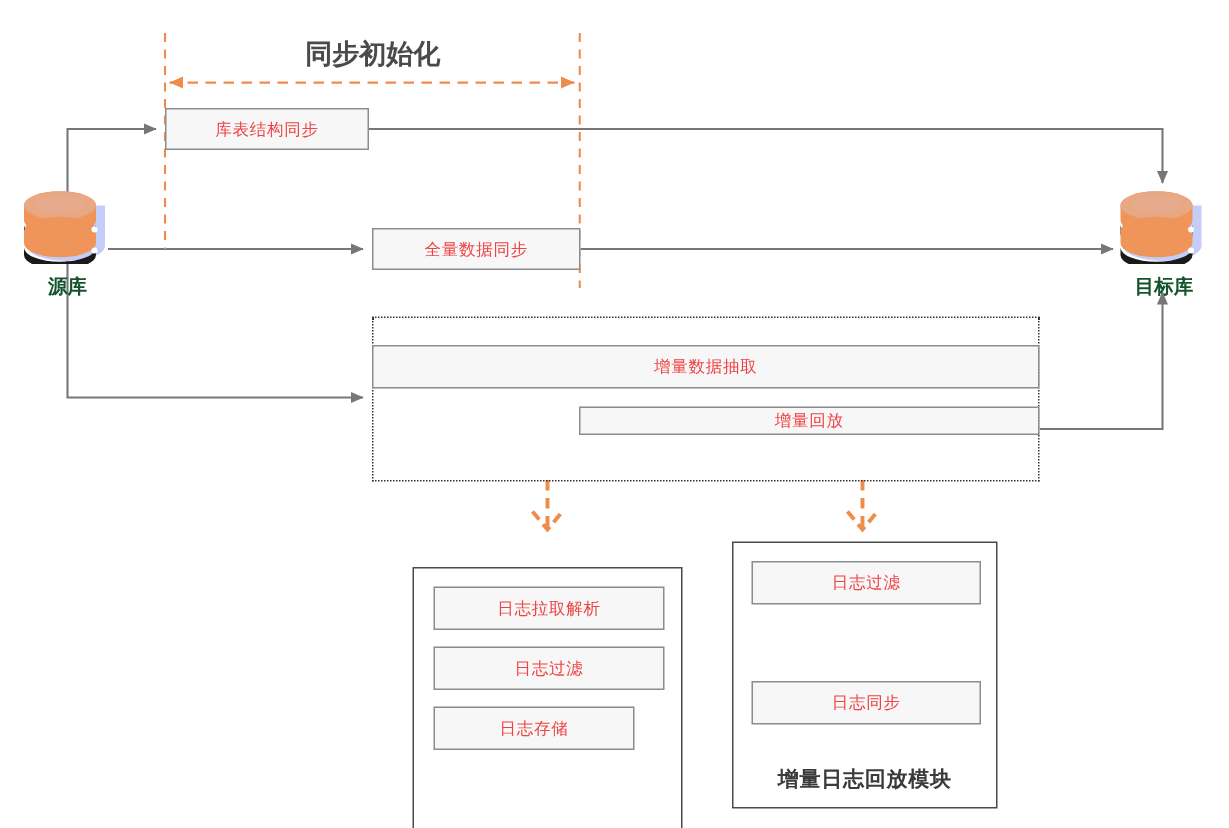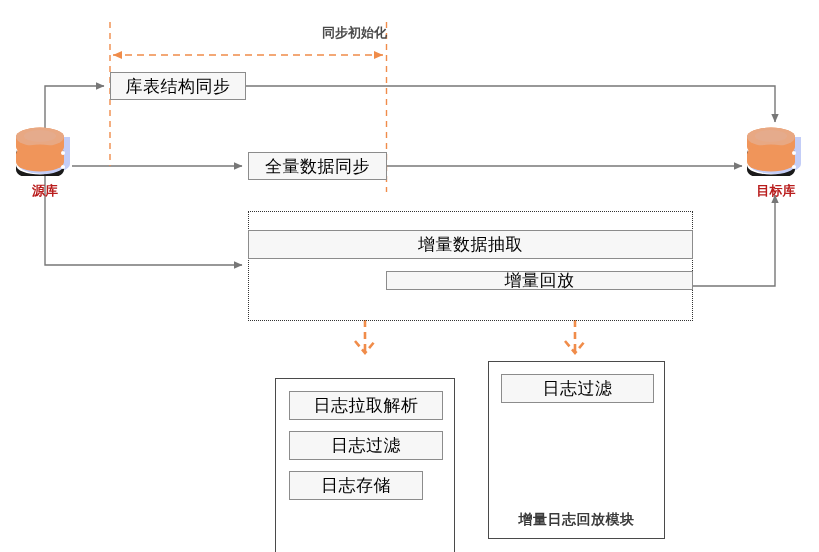--- a/index.html
+++ b/index.html
@@ -18,22 +18,22 @@
     overflow: hidden;
   }
   .proc-box {
     position: absolute;
     background: #f7f7f7;
     border: 1px solid #8c8c8c;
     box-sizing: border-box;
     display: flex;
     align-items: center;
     justify-content: center;
-    color: #000000;
-    font-size: 17px;
+    color: #ef4444;
+    font-size: 11px;
     letter-spacing: 0.5px;
     white-space: nowrap;
   }
   .module-box {
     position: absolute;
     background: #ffffff;
     border: 1px solid #4a4a4a;
     box-sizing: border-box;
   }
   .module-title {
@@ -52,30 +52,30 @@
     position: absolute;
     border: 1px dotted #333333;
     box-sizing: border-box;
     background: transparent;
   }
   .db-label {
     position: absolute;
     text-align: center;
     font-size: 13px;
     font-weight: bold;
-    color: #b91c1c;
+    color: #14532d;
     white-space: nowrap;
   }
   .phase-label {
     position: absolute;
-    font-size: 13px;
+    font-size: 18px;
     font-weight: bold;
     color: #4a4a4a;
     white-space: nowrap;
-    text-align: right;
+    text-align: center;
   }
   svg.layer {
     position: absolute;
     left: 0;
     top: 0;
     width: 819px;
     height: 552px;
     pointer-events: none;
   }
   svg.layer.under { z-index: 1; }
@@ -162,20 +162,21 @@
     <div class="proc-box" style="left:386px; top:271px; width:307px; height:19px;">增量回放</div>
 
     <div class="module-box" style="left:275px; top:378px; width:180px; height:178px;">
       <div class="proc-box" style="left:13px; top:12px; width:154px; height:29px;">日志拉取解析</div>
       <div class="proc-box" style="left:13px; top:52px; width:154px; height:29px;">日志过滤</div>
       <div class="proc-box" style="left:13px; top:92px; width:134px; height:29px;">日志存储</div>
     </div>
 
     <div class="module-box" style="left:488px; top:361px; width:177px; height:178px;">
       <div class="proc-box" style="left:12px; top:12px; width:153px; height:29px;">日志过滤</div>
+      <div class="proc-box" style="left:12px; top:92px; width:153px; height:29px;">日志同步</div>
       <div class="module-title">增量日志回放模块</div>
     </div>
 
     <div style="position:absolute; left:12px; top:124px; width:64px; height:52px;">
       <svg viewBox="0 0 64 52" width="64" height="52">
         <ellipse cx="32" cy="40" rx="26" ry="10" fill="#c3cdf7"></ellipse>
         <rect x="6" y="13" width="52" height="27" fill="#c3cdf7"></rect>
         <ellipse cx="28" cy="14" rx="24" ry="9.5" fill="#c3cdf7"></ellipse>
         <path d="M4,13 a24,9.5 0 0 1 48,0 v10 a24,9.5 0 0 1 -48,0 z" fill="#f0955a"></path>
         <ellipse cx="28" cy="13" rx="24" ry="9.5" fill="#e8a883"></ellipse>

